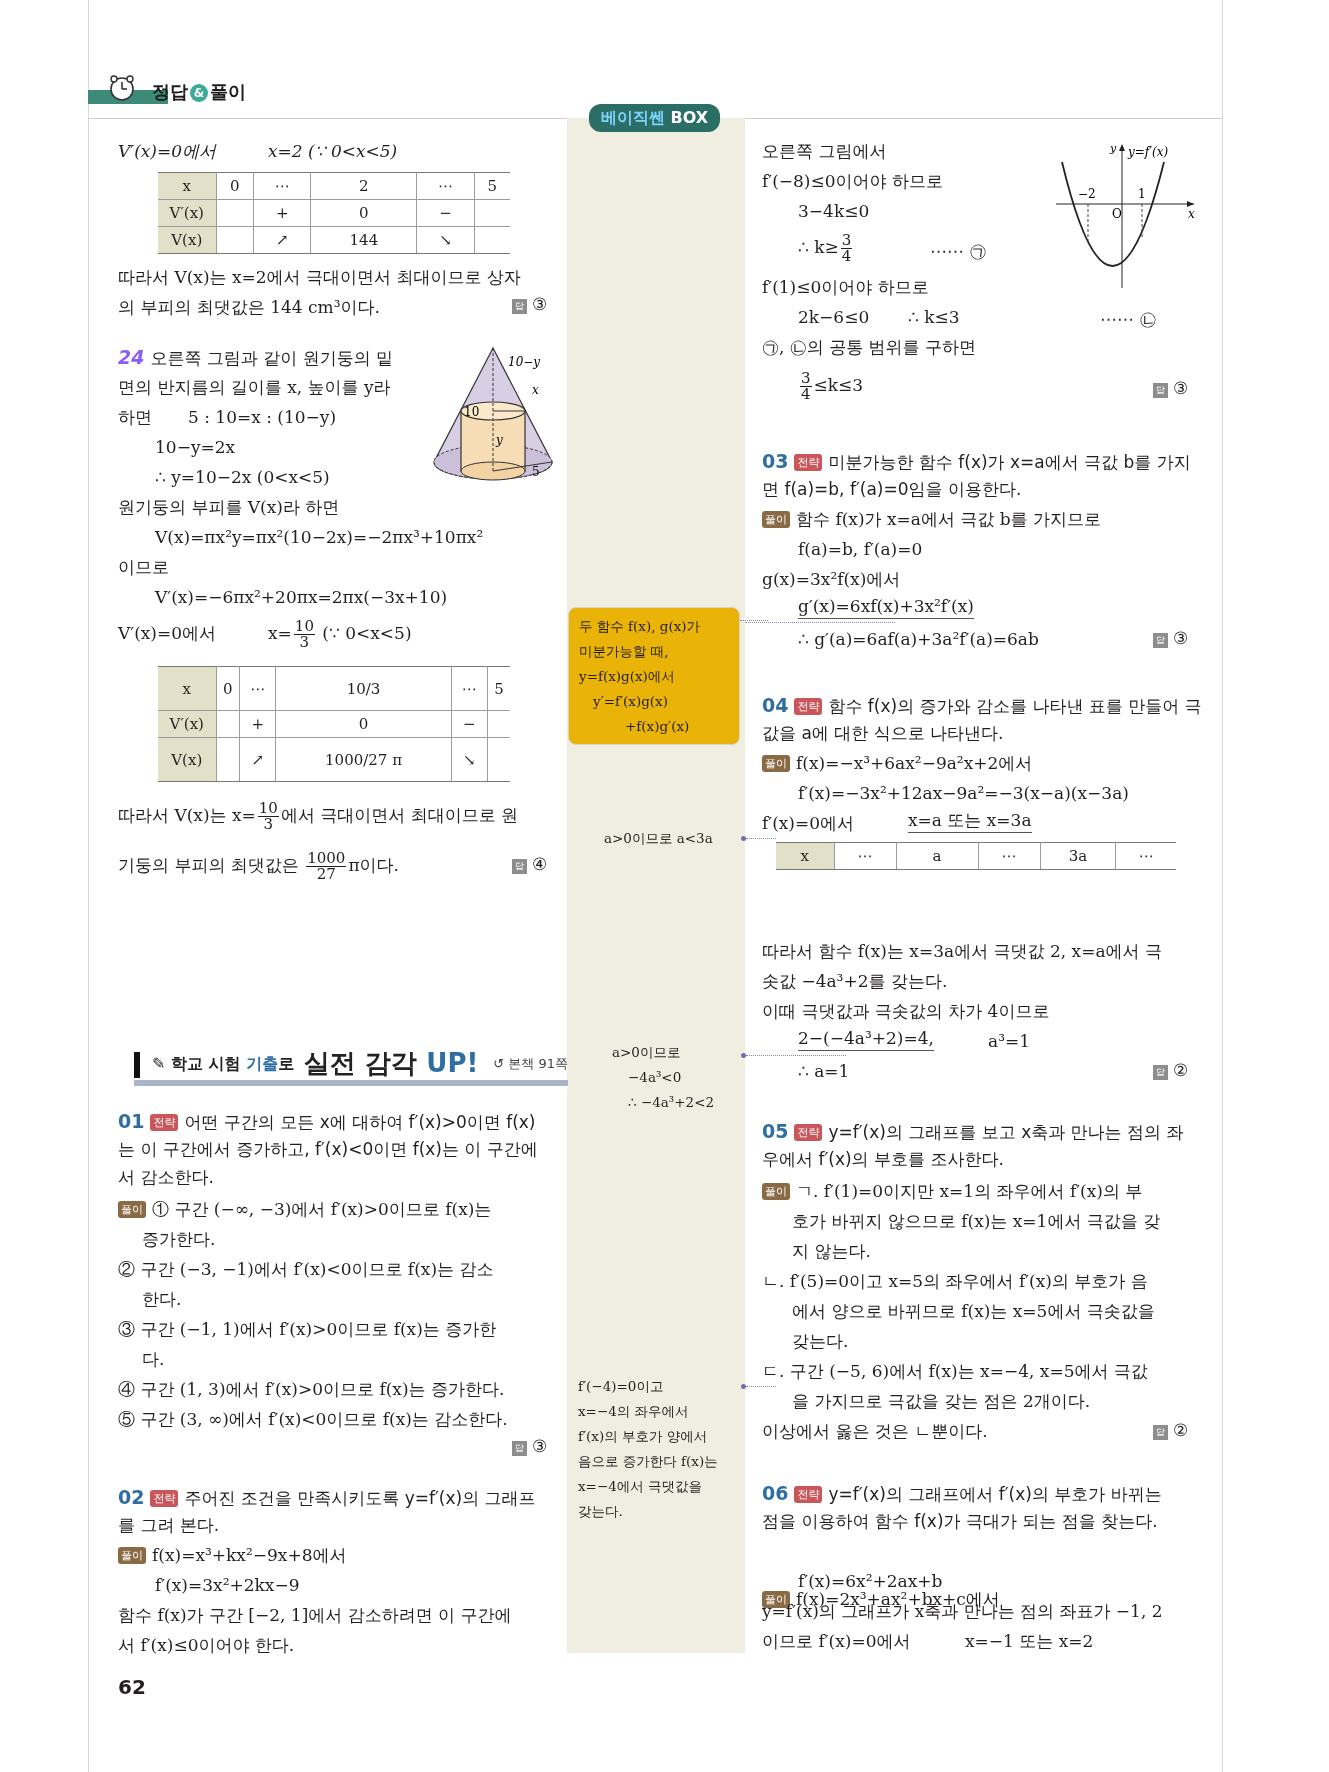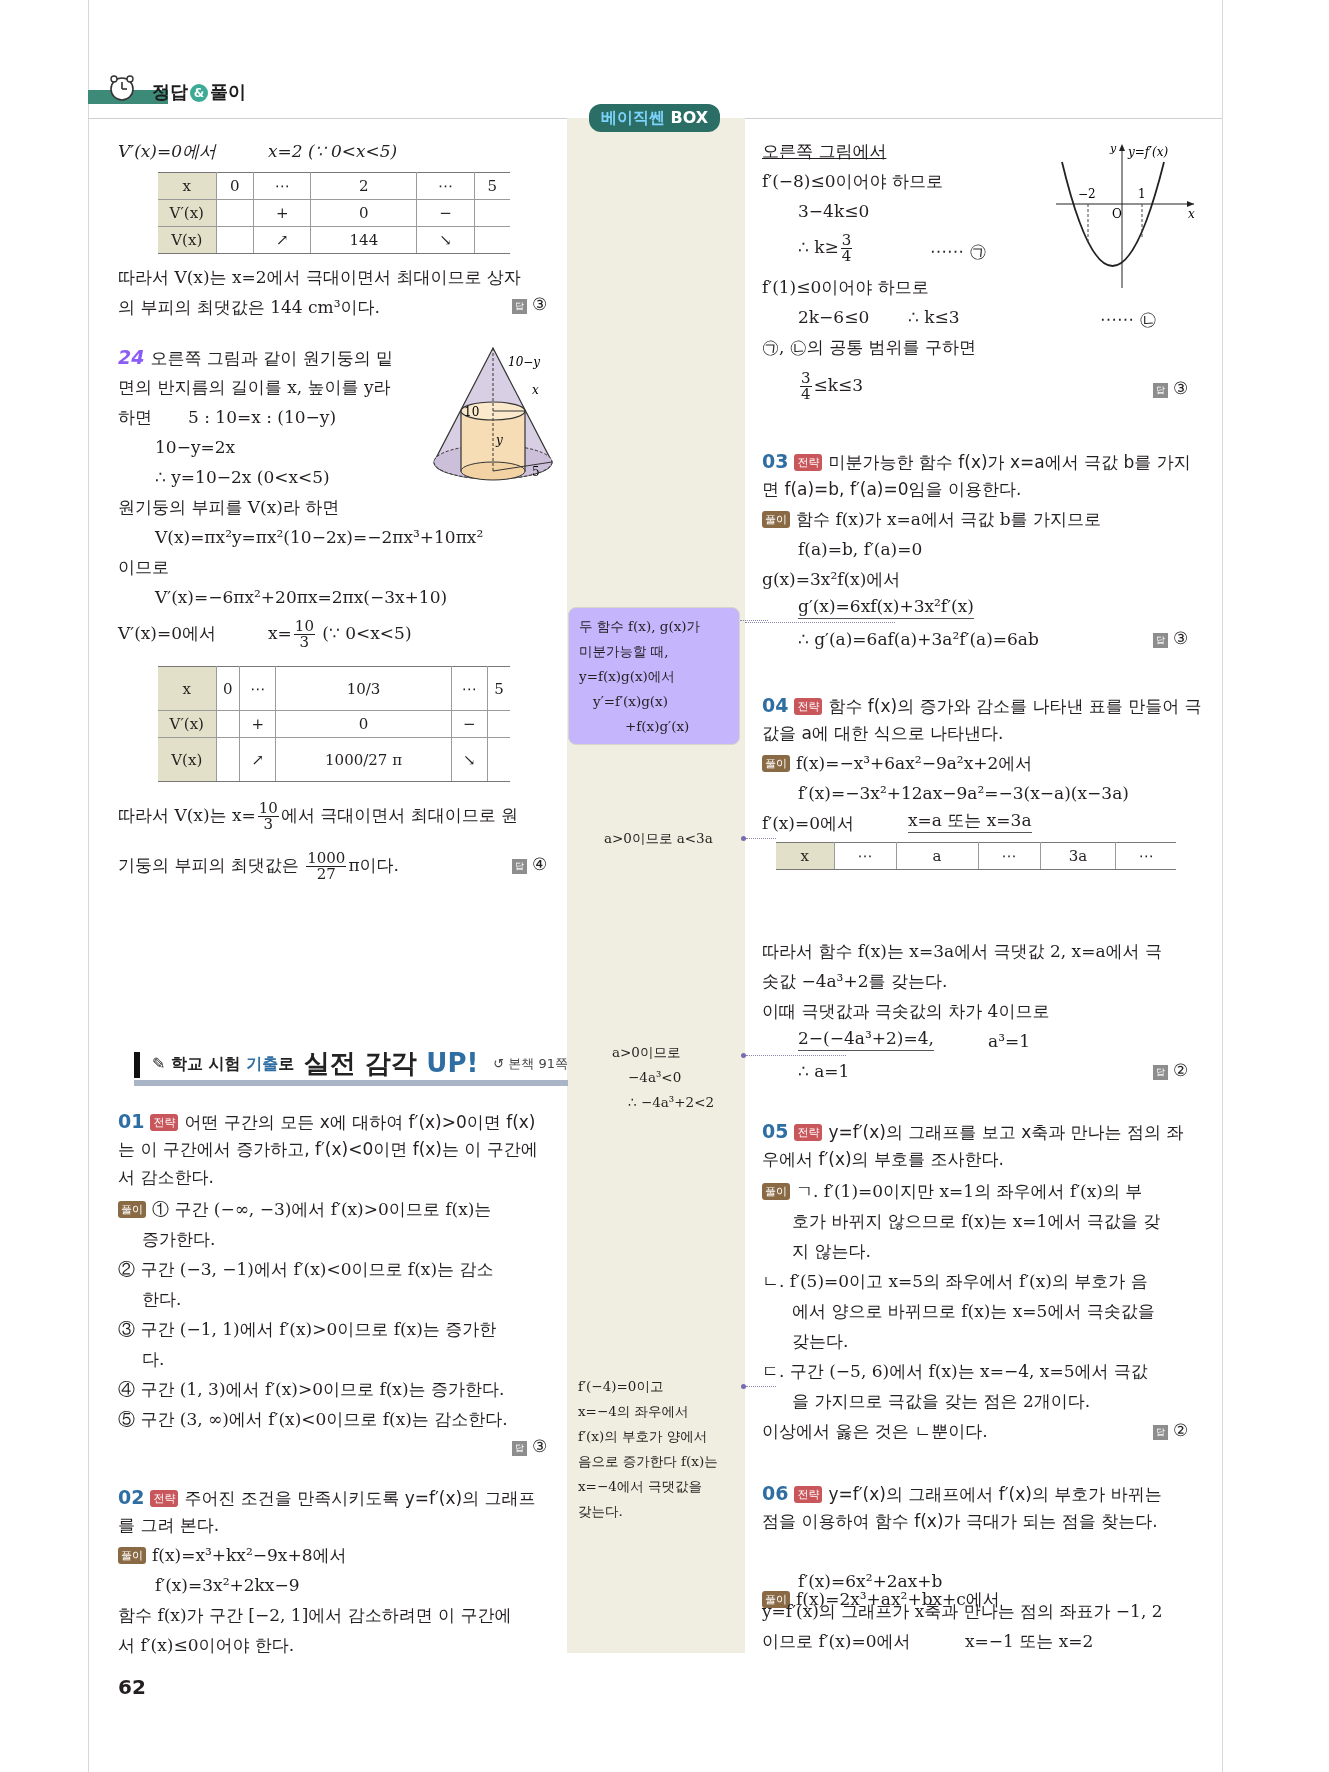--- a/index.html
+++ b/index.html
@@ -14,21 +14,21 @@
   .header-clock { position: absolute; left: 20px; top: 4px; width: 28px; height: 28px; }
   .header-title { position: absolute; left: 64px; top: 10px; font-family: "DejaVu Sans", sans-serif; font-size: 18px; font-weight: bold; color: #1c1c1c; }
   .header-title .amp { display: inline-block; width: 18px; height: 18px; border-radius: 50%; background: #3daa95; color: #fff; font-size: 12px; text-align: center; line-height: 18px; vertical-align: 1px; margin: 0 2px; }
   .header-rule { position: absolute; left: 0; top: 48px; width: 1134px; height: 1px; background: #cfcfcf; }
 
   
   .center-col { position: absolute; left: 567px; top: 118px; width: 178px; height: 1535px; background: #efeee0; }
   .box-badge { position: absolute; left: 589px; top: 104px; width: 131px; height: 28px; background: #2a6e66; border-radius: 12px; font-family: "DejaVu Sans", sans-serif; font-weight: bold; font-size: 16px; text-align: center; line-height: 28px; color: #fff; }
   .box-badge .yellow { color: #7dd3fc; }
 
-  .note-box { position: absolute; left: 568px; top: 607px; width: 172px; height: 138px; background: #c4b5fd; border: 1px solid #d8d6c8; border-radius: 8px; padding: 6px 10px; font-size: 13.5px; line-height: 25px; }
+  .note-box { position: absolute; left: 568px; top: 607px; width: 172px; height: 138px; background: #eab308; border: 1px solid #d8d6c8; border-radius: 8px; padding: 6px 10px; font-size: 13.5px; line-height: 25px; }
   .center-note { position: absolute; font-size: 13.5px; line-height: 25px; }
 
   .col { position: absolute; font-size: 17px; line-height: 30px; }
   .line { position: absolute; white-space: nowrap; }
   i { font-style: italic; }
   .frac { display: inline-block; vertical-align: middle; text-align: center; line-height: 15px; font-size: 15px; margin: 0 2px; }
   .frac span { display: block; }
   .frac .num { border-bottom: 1px solid #231f20; padding: 0 1px; }
 
   .qnum { font-family: "DejaVu Sans", sans-serif; font-weight: bold; font-size: 19px; color: #2f6ea3; margin-right: 6px; }
@@ -257,21 +257,21 @@
   <div class="line" style="left:118px; top:1482px;"><span class="qnum">02</span><span class="tag-strategy">전략</span><span class="sans-text">주어진 조건을 만족시키도록 y=f′(x)의 그래프</span></div>
   <div class="line sans-text" style="left:118px; top:1510px;">를 그려 본다.</div>
   <div class="line" style="left:118px; top:1540px;"><span class="tag-solution">풀이</span><span>f(x)=x³+kx²−9x+8에서</span></div>
   <div class="line" style="left:155px; top:1570px;">f′(x)=3x²+2kx−9</div>
   <div class="line" style="left:118px; top:1600px;">함수 f(x)가 구간 [−2, 1]에서 감소하려면 이 구간에</div>
   <div class="line" style="left:118px; top:1630px;">서 f′(x)≤0이어야 한다.</div>
 </div>
 <div class="page-number">62</div>
 
 <div class="col">
-  <div class="line" style="left:762px; top:136px;text-decoration:underline;">오른쪽 그림에서</div>
+  <div class="line" style="left:762px; top:136px;">오른쪽 그림에서</div>
   <div class="line" style="left:762px; top:166px;">f′(−8)≤0이어야 하므로</div>
   <div class="line" style="left:798px; top:196px;">3−4k≤0</div>
   <div class="line" style="left:798px; top:232px;"><span>∴ k≥</span><span class="frac"><span class="num">3</span><span>4</span></span></div>
   <div class="line" style="left:930px; top:236px;">⋯⋯ ㉠</div>
   <div class="line" style="left:762px; top:272px;">f′(1)≤0이어야 하므로</div>
   <div class="line" style="left:798px; top:302px;">2k−6≤0</div>
   <div class="line" style="left:908px; top:302px;">∴ k≤3</div>
   <div class="line" style="left:1100px; top:304px;">⋯⋯ ㉡</div>
   <div class="line" style="left:762px; top:332px;">㉠, ㉡의 공통 범위를 구하면</div>
   <div class="line" style="left:798px; top:370px;"><span class="frac"><span class="num">3</span><span>4</span></span><span>≤k≤3</span></div>

